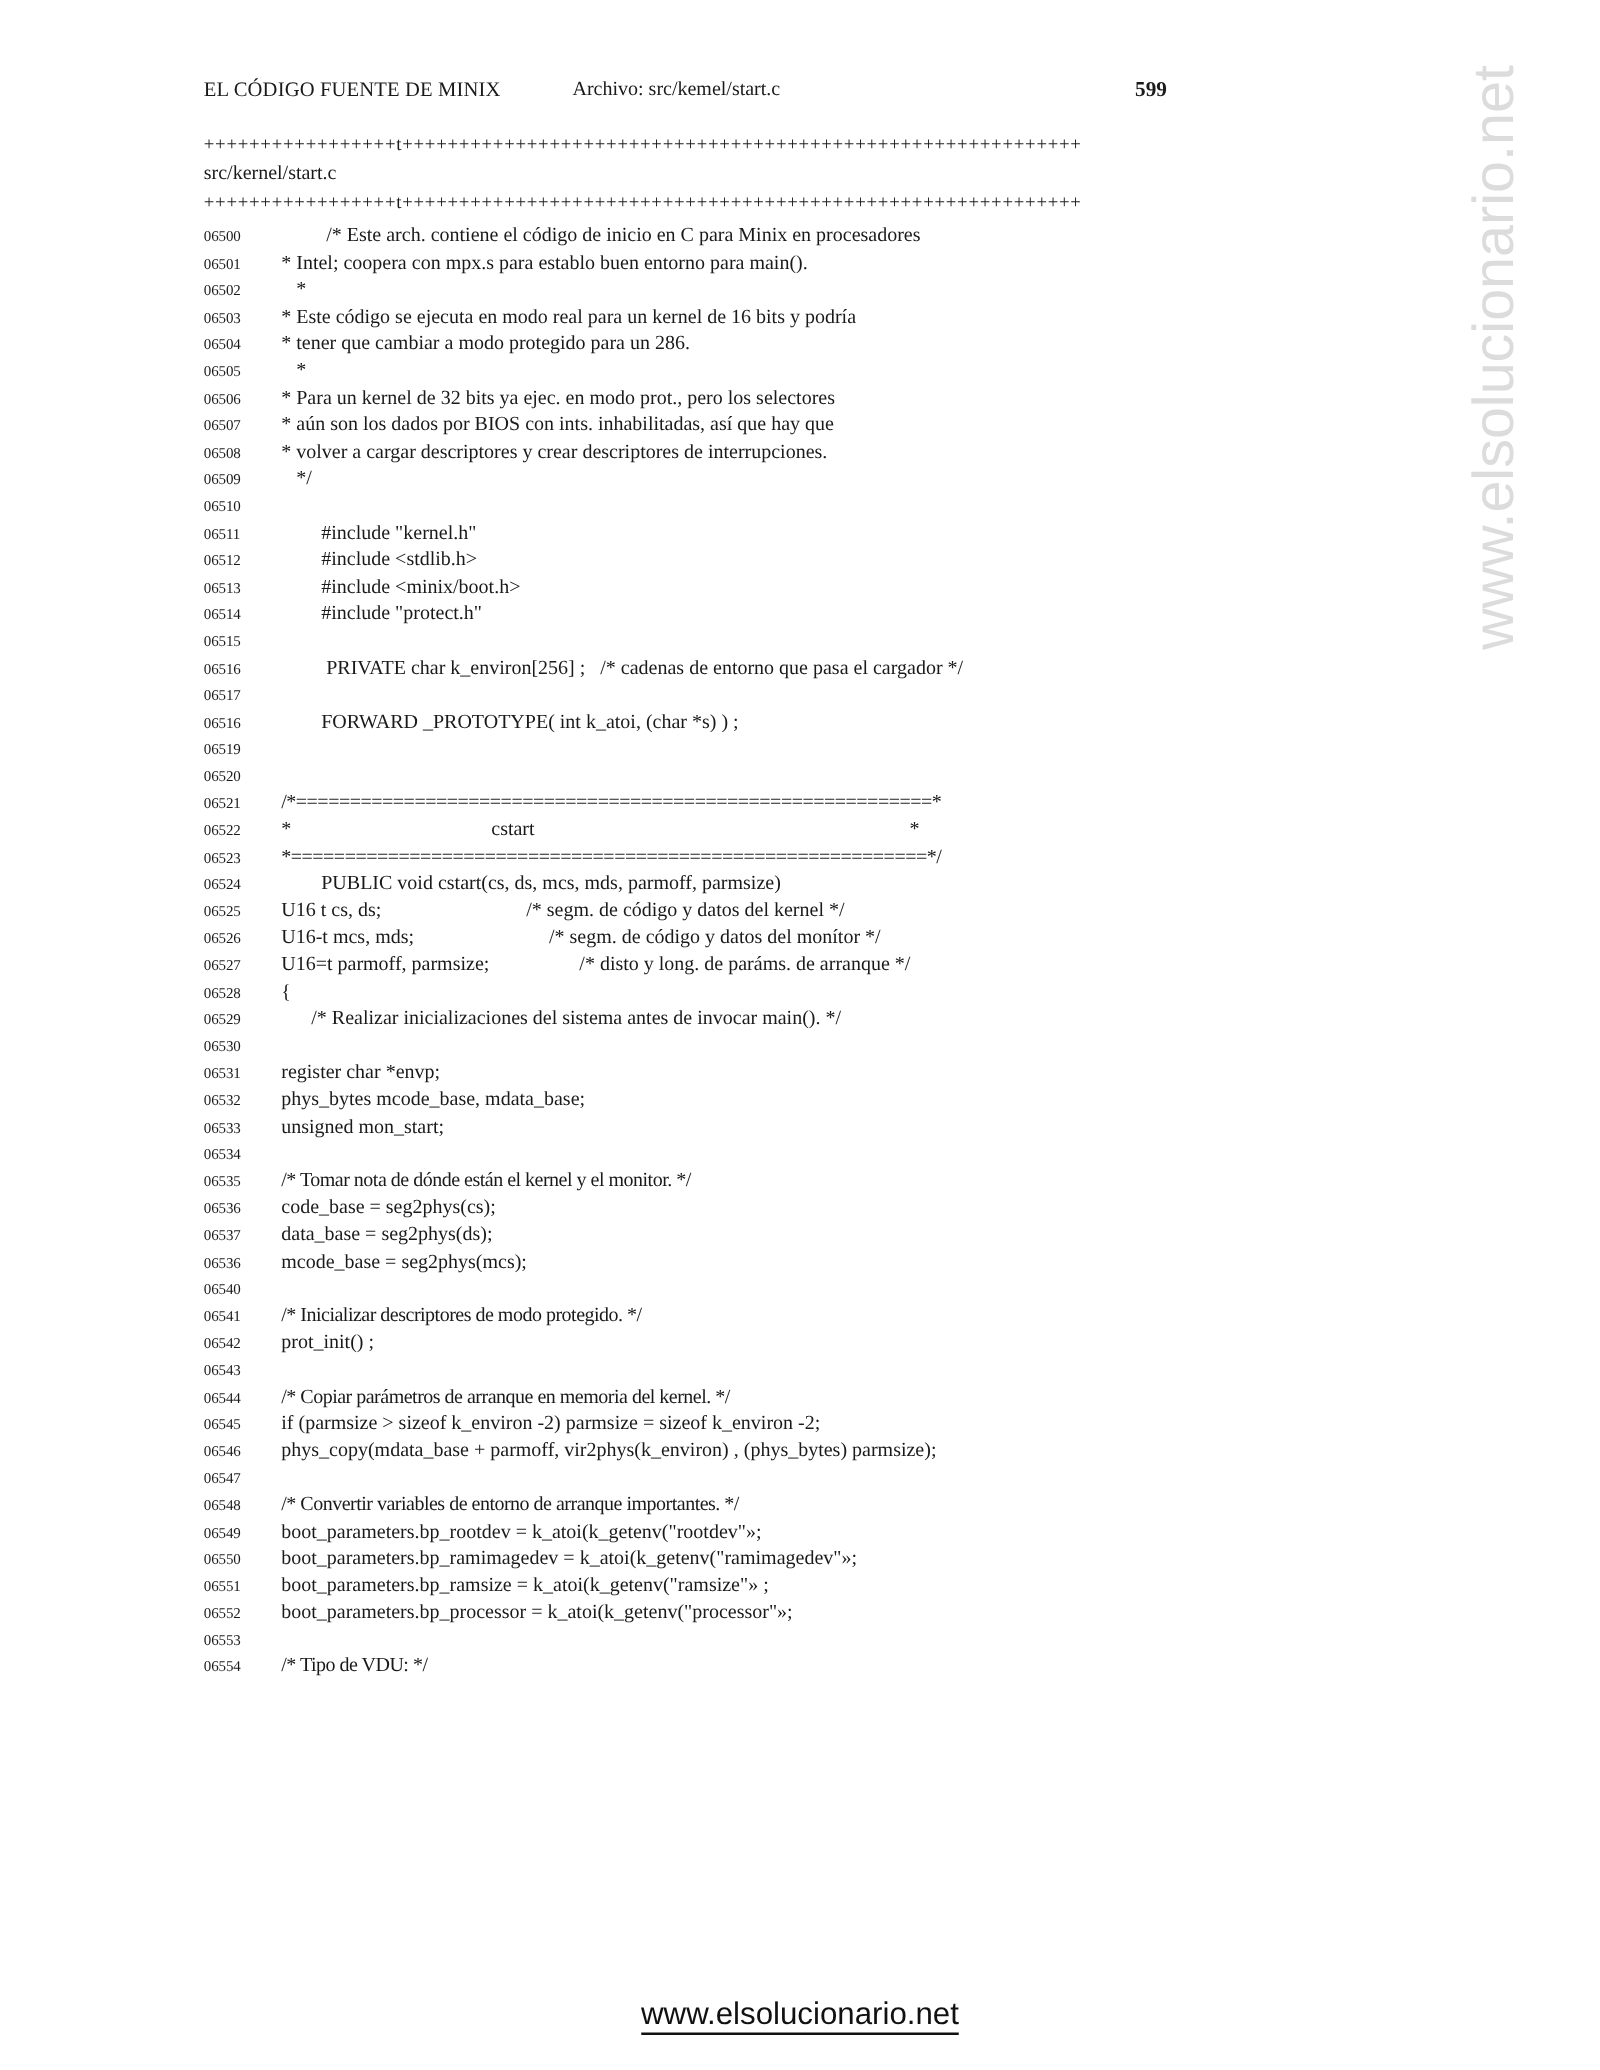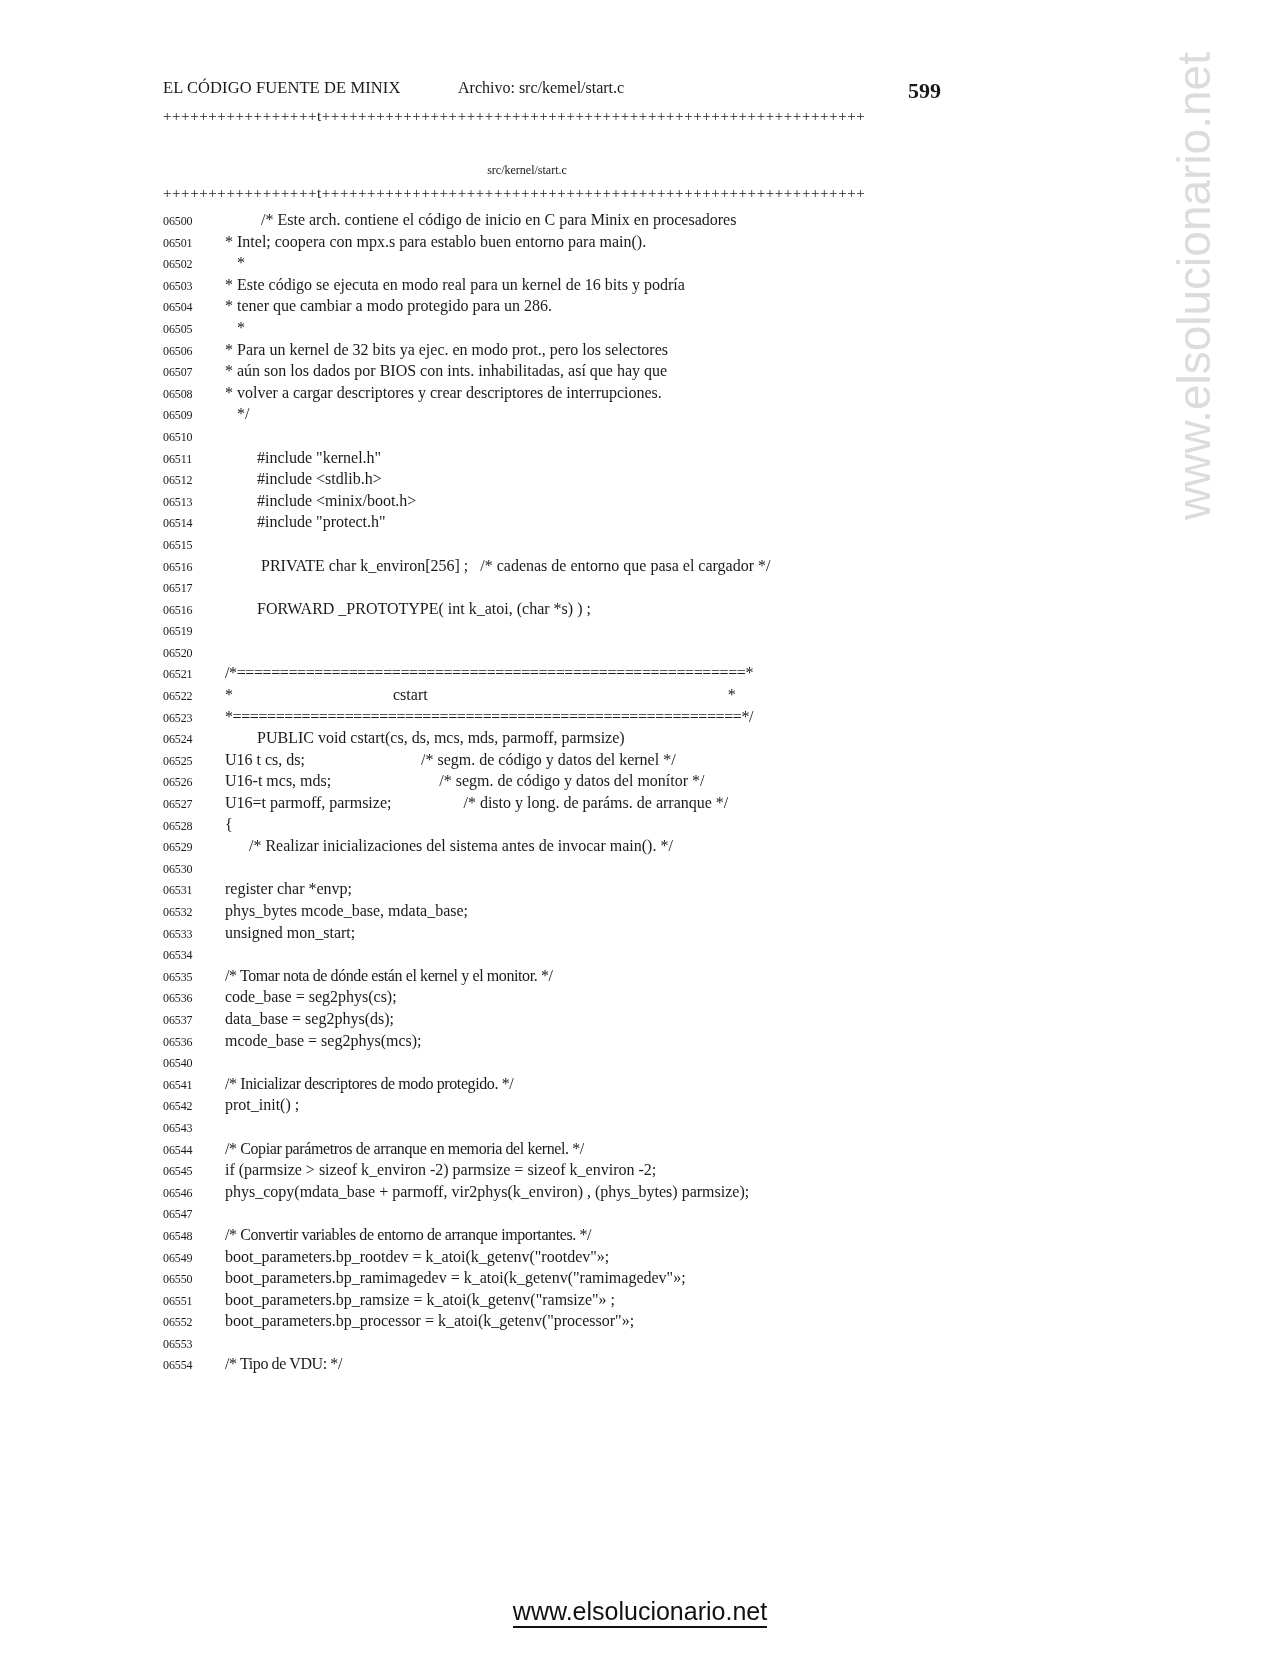--- a/index.html
+++ b/index.html
@@ -18,21 +18,21 @@
 
   .page {
     position: absolute;
     inset: 0;
   }
 
   
   .running-head {
     position: absolute;
     left: 163px;
-    top: 78px;
+    top: 62px;
     width: 790px;
     height: 26px;
   }
   .rh-title {
     position: absolute;
     left: 0;
     top: 0;
     font-size: 16.5px;
     letter-spacing: 0.1px;
     white-space: nowrap;
@@ -41,21 +41,21 @@
     position: absolute;
     left: 295px;
     top: 1px;
     font-size: 16px;
     white-space: nowrap;
   }
   .rh-page {
     position: absolute;
     left: 745px;
     top: 0px;
-    font-size: 22px;
+    font-size: 17px;
     font-weight: bold;
     white-space: nowrap;
   }
 
   
   .listing {
     position: absolute;
     left: 163px;
     top: 106px;
     width: 940px;
@@ -66,26 +66,25 @@
     font-size: 15px;
     line-height: 20px;
     letter-spacing: 0.6px;
     white-space: nowrap;
     overflow: hidden;
     width: 728px;
     height: 20px;
   }
 
   .sep-title {
-    text-align: center;
+    text-align: left;
     width: 728px;
-    font-size: 12px;
+    font-size: 16px;
     line-height: 26px;
     height: 26px;
-    margin-top: 31px;
   }
 
   .code {
     margin-top: 6px;
   }
   .crow {
     display: block;
     height: 21.6px;
     line-height: 21.6px;
     white-space: nowrap;

